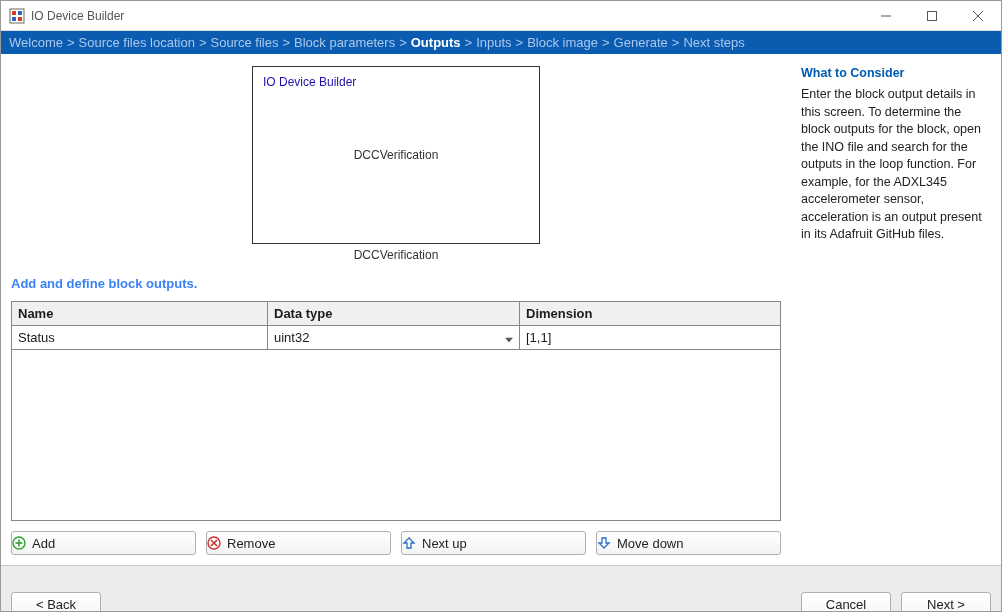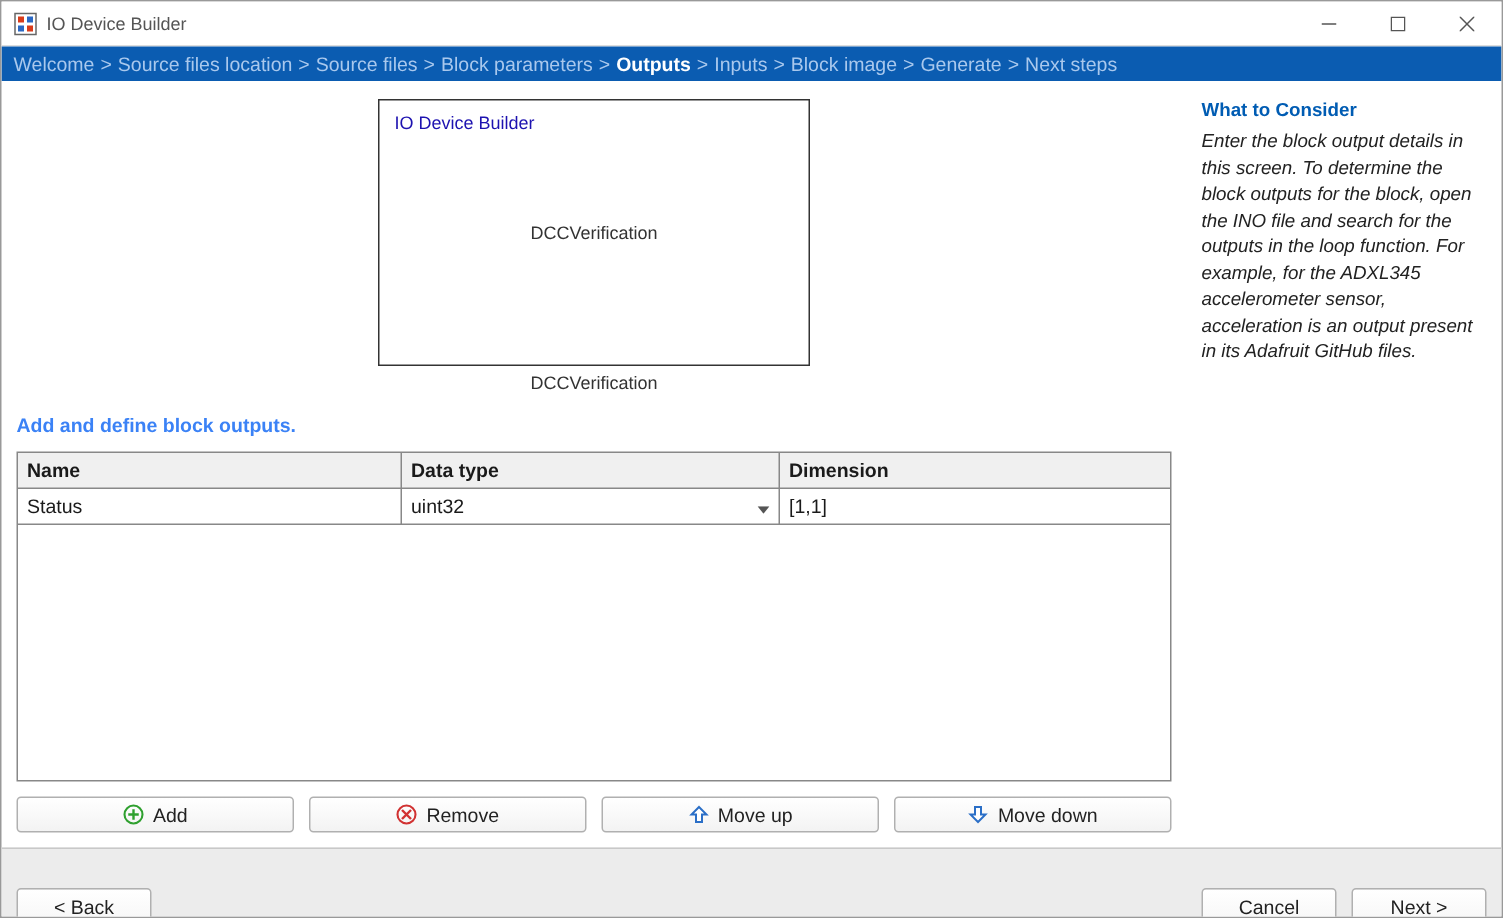--- a/index.html
+++ b/index.html
@@ -13,21 +13,21 @@
 
 .breadcrumb-bar { background: #0b5cb1; color: #fff; font-size: 13px; padding: 4px 8px; display: flex; flex-wrap: wrap; align-items: center; gap: 4px; }
 .breadcrumb-bar .crumb { color: #a9c8ed; cursor: pointer; }
 .breadcrumb-bar .crumb.active { color: #fff; font-weight: bold; }
 .breadcrumb-bar .sep { color: #a9c8ed; }
 
 .content { flex: 1; display: flex; min-height: 0; }
 .main-panel { flex: 1; padding: 10px 10px 0 10px; display: flex; flex-direction: column; min-width: 0; }
 .side-panel { width: 210px; padding: 12px 10px 15px 10px; font-size: 12.5px; color: #222; }
 .side-panel .side-title { color: #005cb3; font-weight: bold; margin-bottom: 6px; }
-.side-panel .side-text { line-height: 1.4; font-style: italic; }
+.side-panel .side-text { line-height: 1.4; }
 
 .diagram-wrap { display: flex; flex-direction: column; align-items: center; margin: 2px 0 14px 0; }
 .diagram-frame { width: 288px; height: 178px; border: 1px solid #333; position: relative; background: #fff; }
 .diagram-frame .d-title { position: absolute; top: 8px; left: 10px; font-size: 12px; color: #1d12b0; }
 .diagram-frame .d-center { position: absolute; top: 50%; left: 50%; transform: translate(-50%, -50%); font-size: 12px; color: #333; }
 .diagram-caption { font-size: 12px; color: #333; margin-top: 4px; }
 
 .section-label { font-weight: bold; font-size: 13px; color: #3b82f6; margin-bottom: 10px; }
 
 .table-wrap { border: 1px solid #888; flex: 1; display: flex; flex-direction: column; min-height: 0; overflow: hidden; }
@@ -35,21 +35,21 @@
 .table-header { background: #f0f0f0; }
 .th, .td { padding: 3px 6px; font-size: 13px; border-right: 1px solid #888; border-bottom: 1px solid #888; display: flex; align-items: center; min-height: 24px; color: #1a1a1a; }
 .th { font-weight: bold; }
 .col-name { width: 256px; }
 .col-type { width: 252px; position: relative; }
 .col-dim { flex: 1; border-right: none; }
 .td .dd-arrow { position: absolute; right: 6px; top: 50%; transform: translateY(-50%); }
 .table-body { flex: 1; overflow: auto; }
 
 .btn-row { display: flex; gap: 10px; padding: 10px 0; }
-.btn { flex: 1; height: 24px; border: 1px solid #b0b0b0; border-radius: 3px; background: linear-gradient(#fff, #f3f3f3); display: flex; align-items: center; justify-content: center; gap: 6px; font-size: 13px; color: #222; cursor: pointer; }
+.btn { flex: 1; height: 24px; border: 1px solid #b0b0b0; border-radius: 3px; background: linear-gradient(#fff, #f3f3f3); display: flex; align-items: center; gap: 6px; font-size: 13px; color: #222; cursor: pointer; }
 .btn .b-icon { width: 14px; height: 14px; display: inline-flex; }
 
 .footer { height: 46px; border-top: 1px solid #c8c8c8; background: #ececec; display: flex; align-items: center; padding: 0 10px; gap: 10px; }
 .footer .spacer { flex: 1; }
 .f-btn { min-width: 90px; height: 26px; padding: 0 14px; border: 1px solid #b0b0b0; border-radius: 3px; background: linear-gradient(#fff, #f6f6f6); display: flex; align-items: center; justify-content: center; font-size: 13px; color: #222; cursor: pointer; margin-top: 32px; }
 </style>
 </head>
 <body>
 
 <div class="titlebar">
@@ -156,21 +156,21 @@
             </svg>
         </span>
         <span>Remove</span>
       </div>
       <div class="btn">
         <span class="b-icon">
           <svg viewBox="0 0 14 14">
               <path d="M7 2 L12 7 L9 7 L9 12 L5 12 L5 7 L2 7 Z" fill="#fff" stroke="#2b6fc7" stroke-width="1.3"></path>
             </svg>
         </span>
-        <span>Move up</span>
+        <span>Next up</span>
       </div>
       <div class="btn">
         <span class="b-icon">
           <svg viewBox="0 0 14 14">
               <path d="M7 12 L2 7 L5 7 L5 2 L9 2 L9 7 L12 7 Z" fill="#fff" stroke="#2b6fc7" stroke-width="1.3"></path>
             </svg>
         </span>
         <span>Move down</span>
       </div>
     </div>

